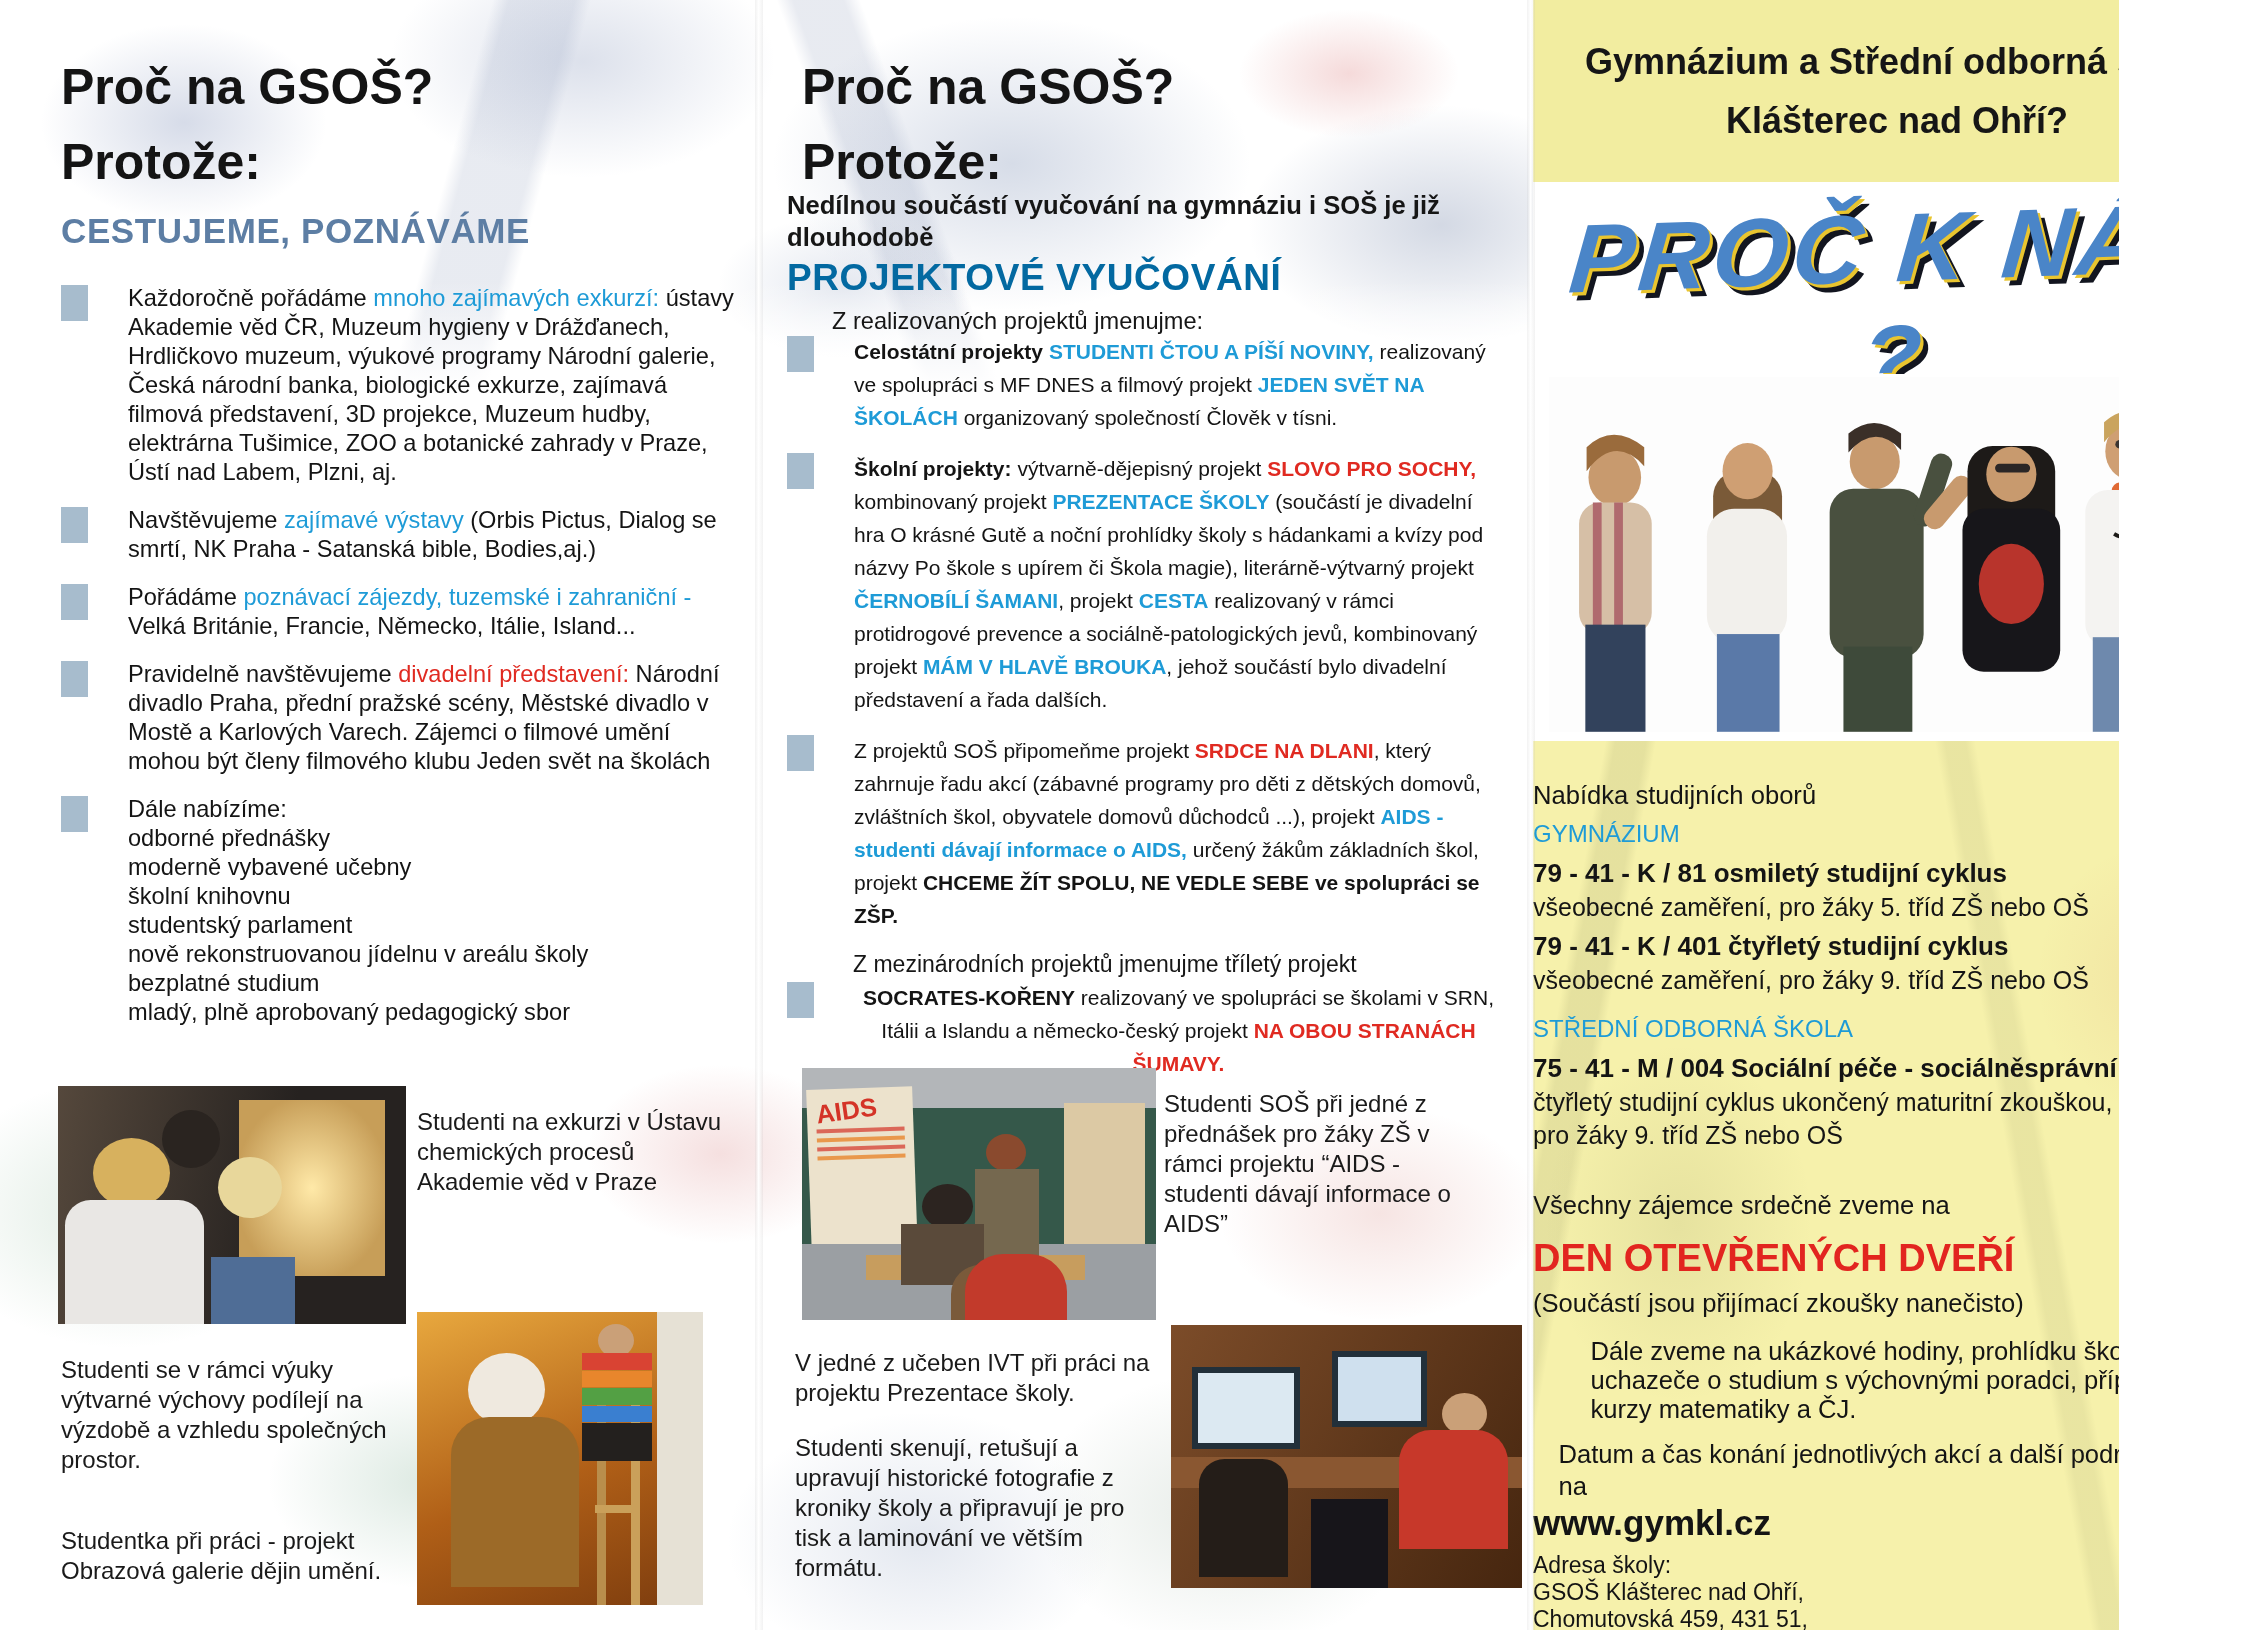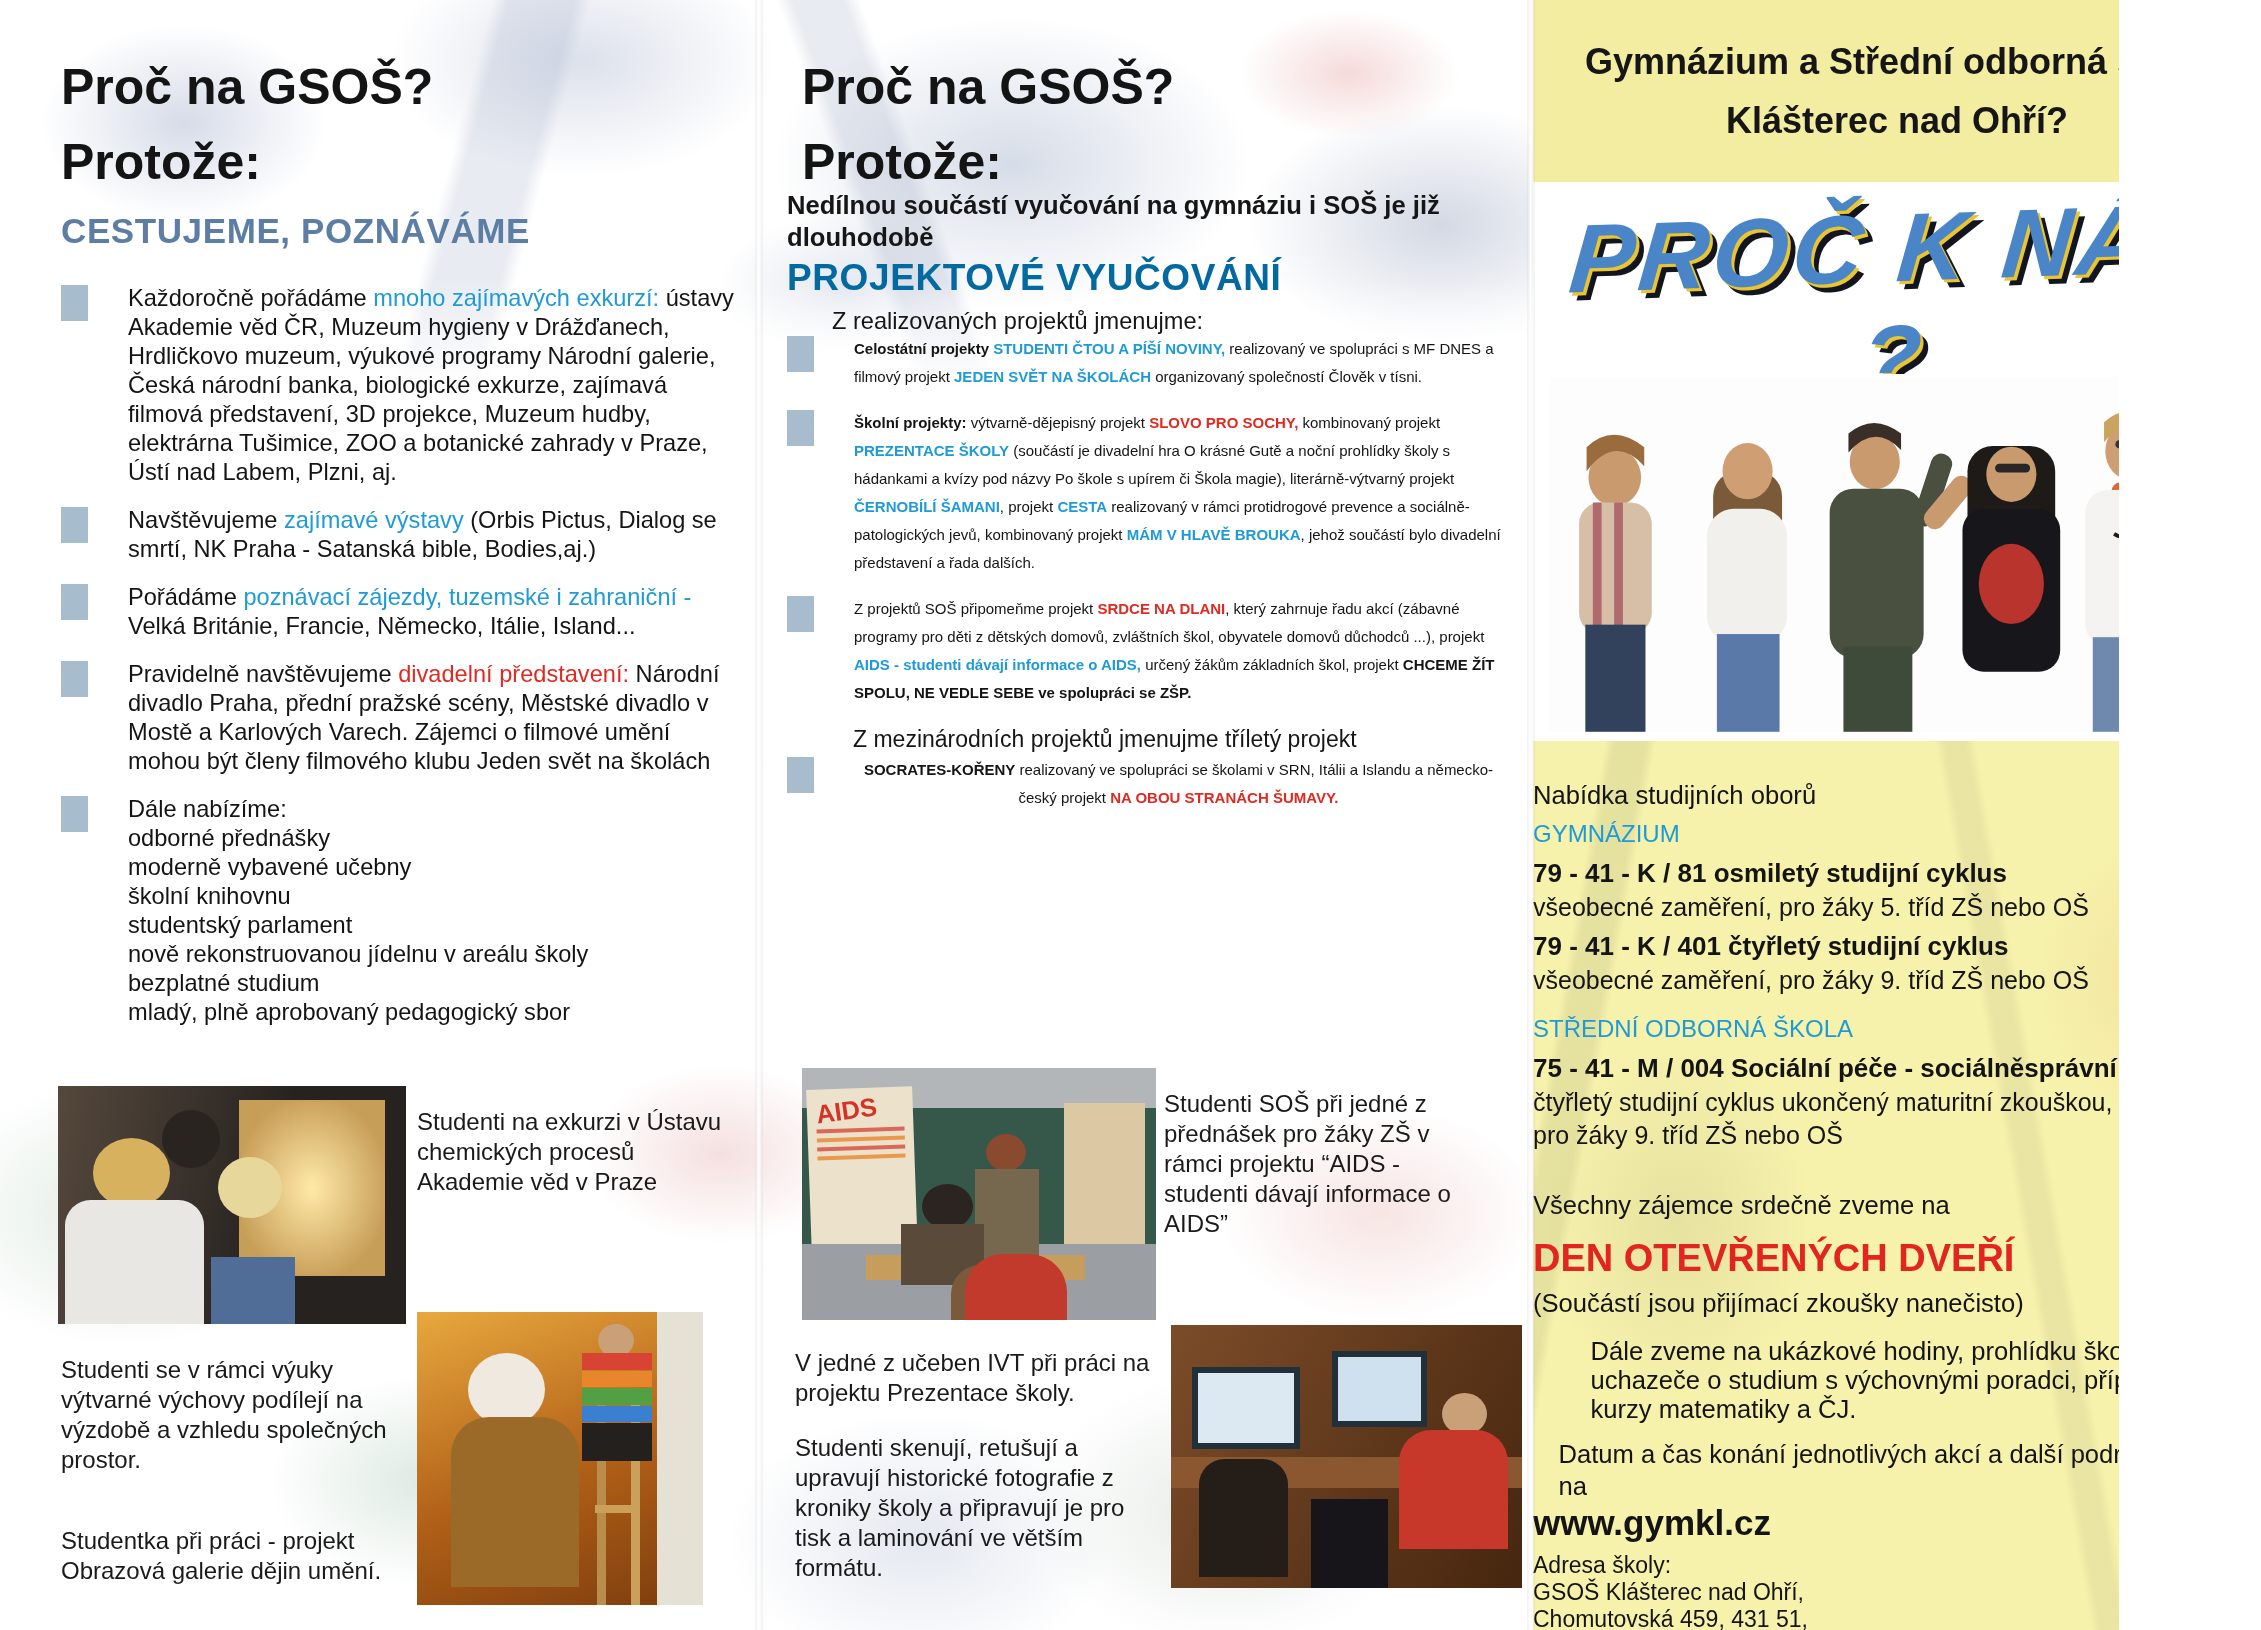--- a/index.html
+++ b/index.html
@@ -50,21 +50,21 @@
   .hl-red{color:#e02a21;}
   .bld{font-weight:bold;}
 
   .bullets{position:absolute;display:flex;flex-direction:column;}
   .bullet{display:flex;}
   .sq{width:27px;height:36px;background:#a7bccd;margin-right:40px;flex:none;margin-top:1.3px;}
   .btxt{color:#141414;}
   .bullets.left-col{left:61px;top:284px;width:682px;gap:19px;}
   .left-col .btxt{font-size:23.6px;line-height:29px;width:616px;}
   .bullets.mid-col{left:787px;top:335px;width:716px;gap:18px;}
-  .mid-col .btxt{font-size:15px;line-height:28px;width:649px;}
+  .mid-col .btxt{font-size:21px;line-height:33px;width:649px;}
   .lead2{position:static;margin-left:66px;font-size:23px;line-height:28px;}
 
   .cap{position:absolute;font-size:24px;line-height:30px;color:#1a1a1a;}
 
   
   .r-body{position:absolute;left:1533px;top:741px;width:728px;height:889px;color:#141414;}
   .r-body > div{margin:0 auto;}
   .offers-title{margin-top:38px !important;font-size:25.6px;line-height:32px;}
   .blue-head{font-size:24px;line-height:35px;font-weight:normal;color:#1e9bd7;margin-top:5.1px !important;}
   .code{font-size:26px;line-height:33px;font-weight:bold;margin-top:6.4px !important;}

